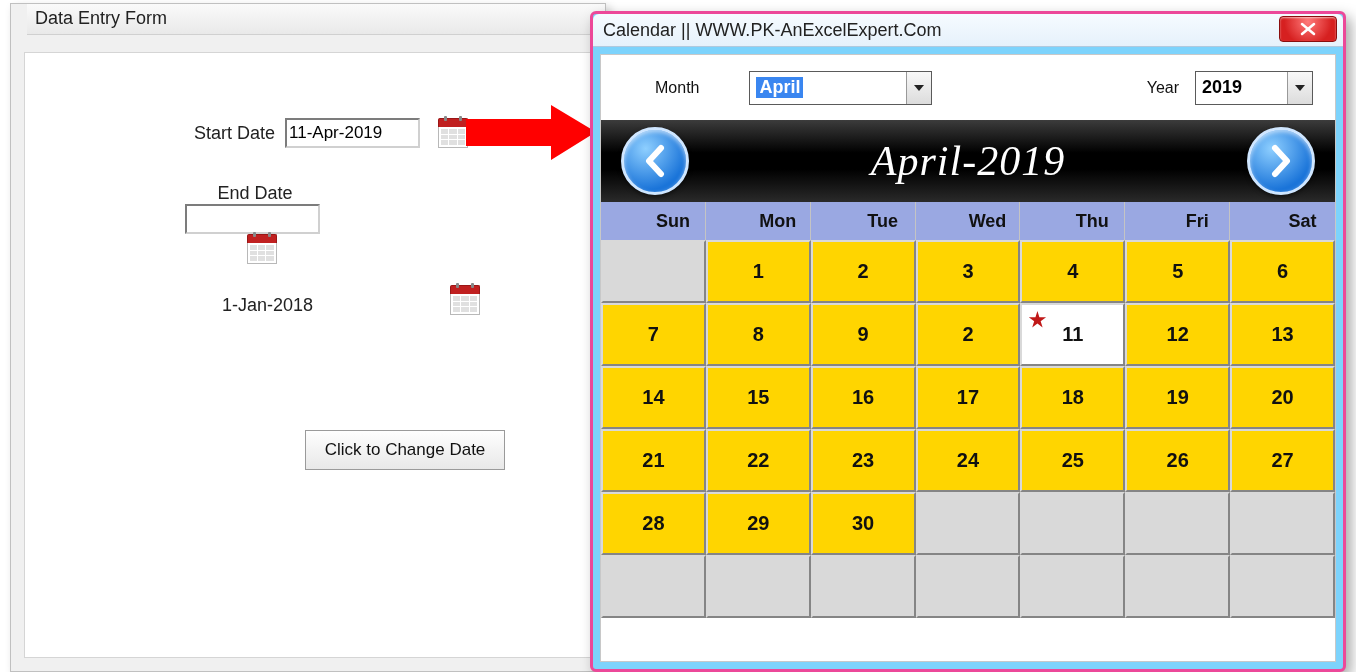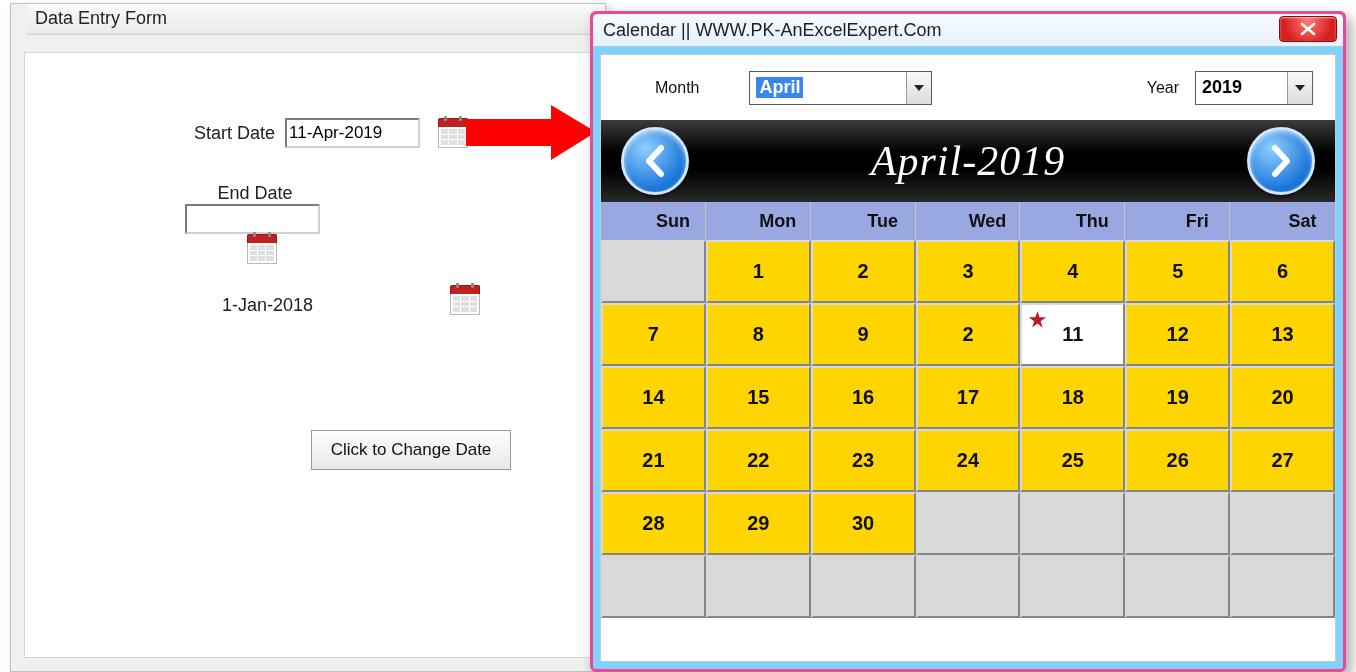--- a/index.html
+++ b/index.html
@@ -116,21 +116,21 @@
     color: #222;
   }
   .cal-icon-static {
     position: absolute;
     left: 407px;
     top: 232px;
   }
 
   .change-btn {
     position: absolute;
-    left: 286px;
+    left: 280px;
     top: 377px;
     width: 200px;
     height: 40px;
     background: linear-gradient(#fefefe,#e8e8e8);
     border: 1px solid #9a9a9a;
     font-size: 17px;
     color: #111;
     cursor: pointer;
   }
 

